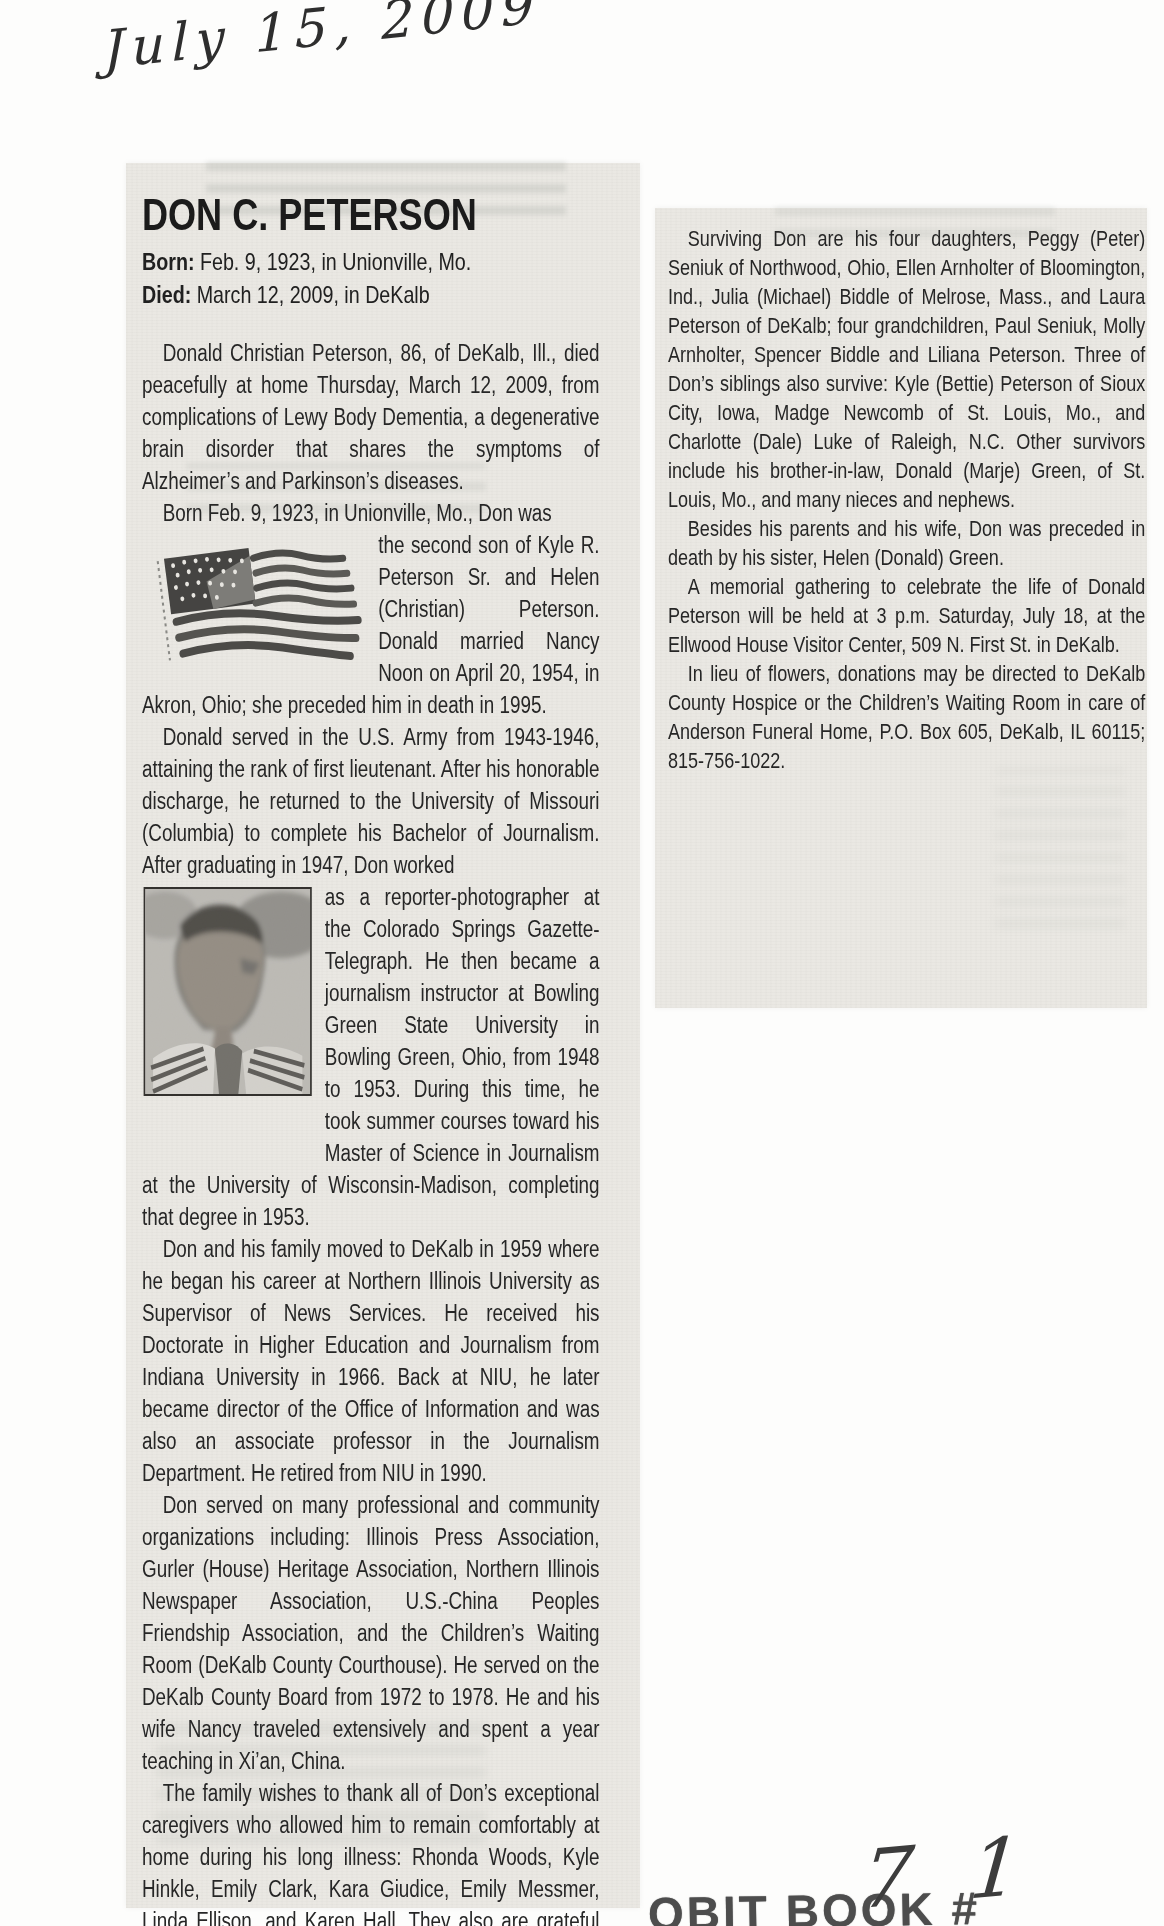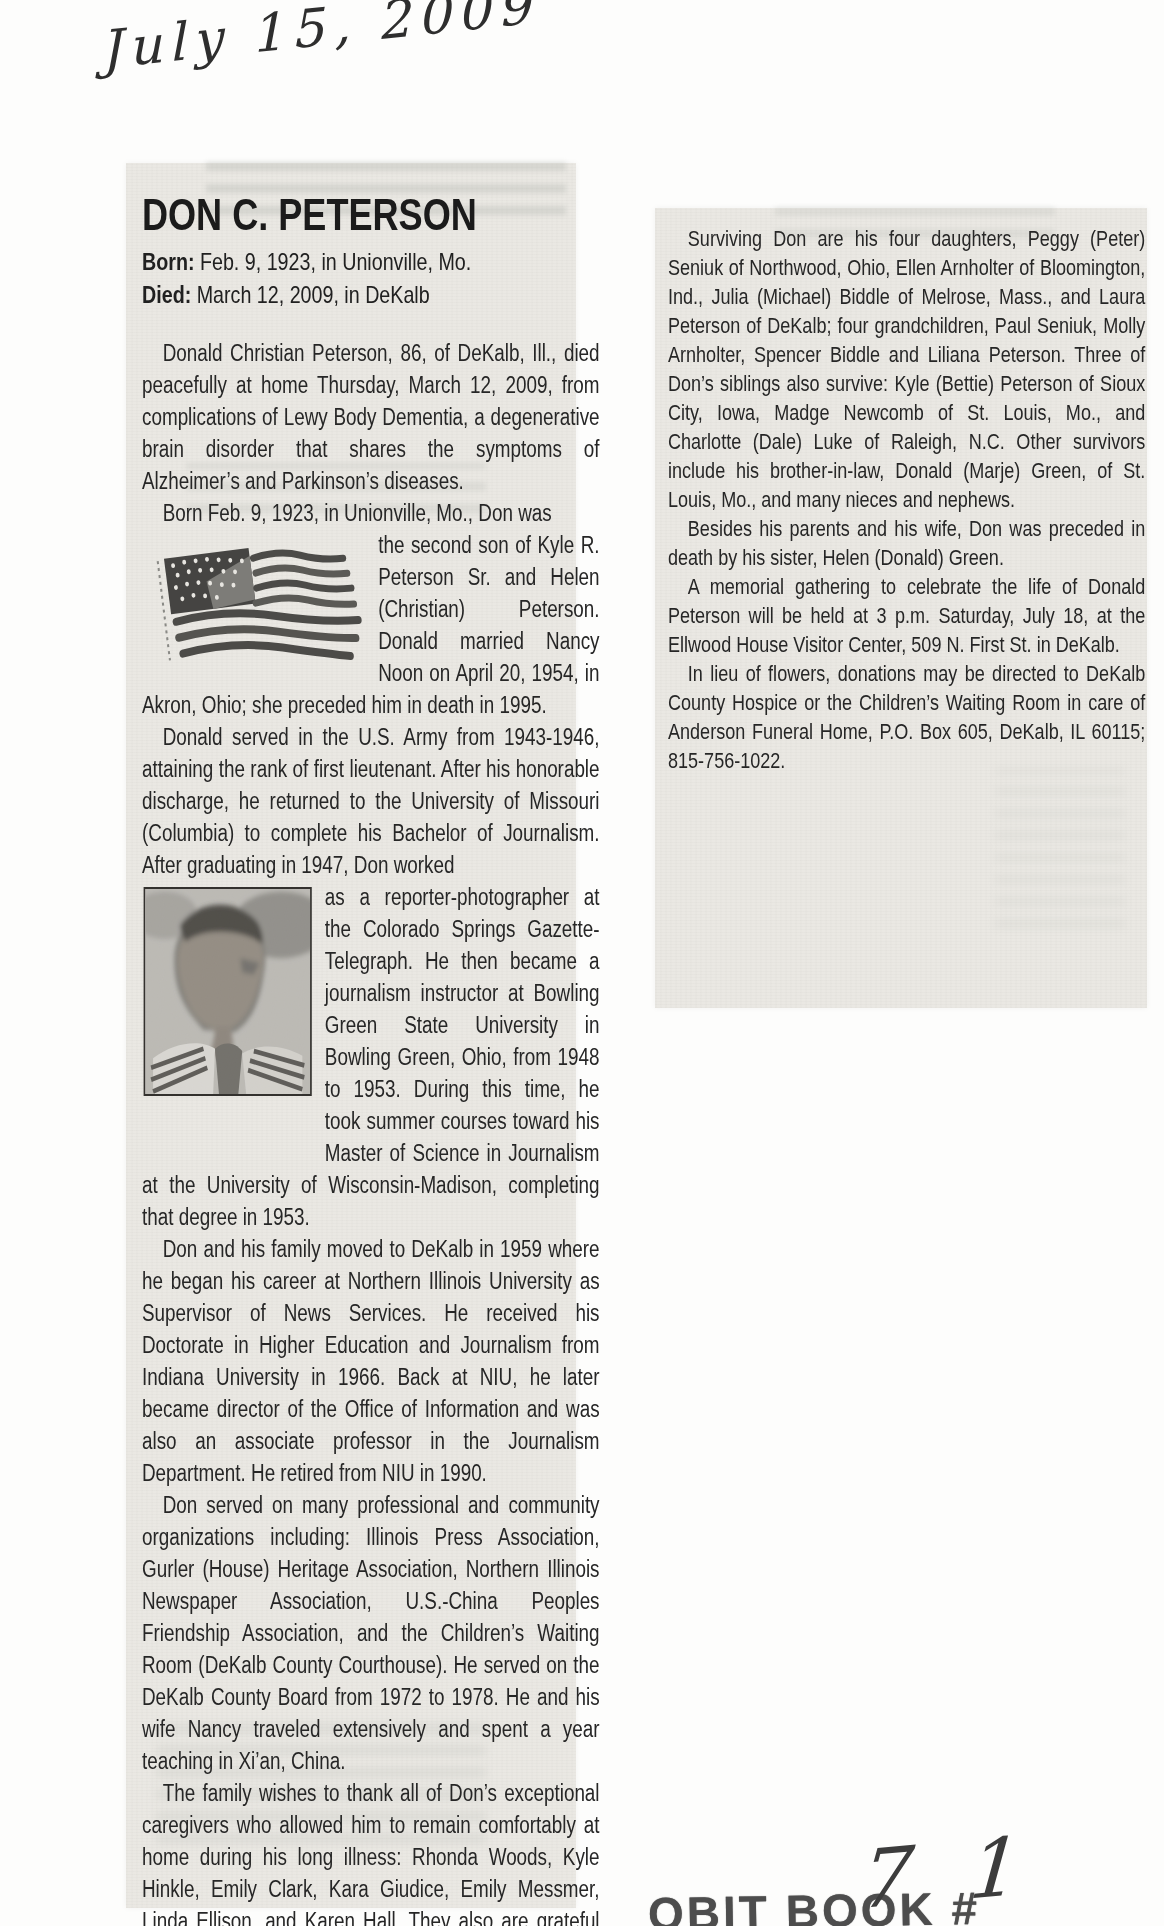--- a/index.html
+++ b/index.html
@@ -17,21 +17,21 @@
     white-space:nowrap;
   }
   
   .clip{
     position:absolute;background:#eae8e3;
     background-image:
       repeating-linear-gradient(0deg, rgba(90,90,85,0.025) 0 1px, rgba(0,0,0,0) 1px 3px),
       repeating-linear-gradient(90deg, rgba(120,120,110,0.02) 0 2px, rgba(0,0,0,0) 2px 5px);
     box-shadow:0 0 6px rgba(0,0,0,0.05);
   }
-  .clip-left{left:126px;top:163px;width:450px;height:1745px;padding:30px 0 0 16px;box-sizing:border-box;}
+  .clip-left{left:126px;top:163px;width:514px;height:1745px;padding:30px 0 0 16px;box-sizing:border-box;}
   .clip-right{left:655px;top:208px;width:492px;height:800px;padding:16px 0 16px 13px;box-sizing:border-box;}
   
   .cond{transform:scaleX(0.82);transform-origin:0 0;}
   .cond-left{width:558px;}
   .cond-right{width:582px;}
   .obit-title{
     font-size:44px;font-weight:700;letter-spacing:0px;
     margin:0 0 8px 0;color:#1b1b1b;line-height:1.0;
   }
   .vitals{font-size:24px;line-height:33px;color:#202020;}

